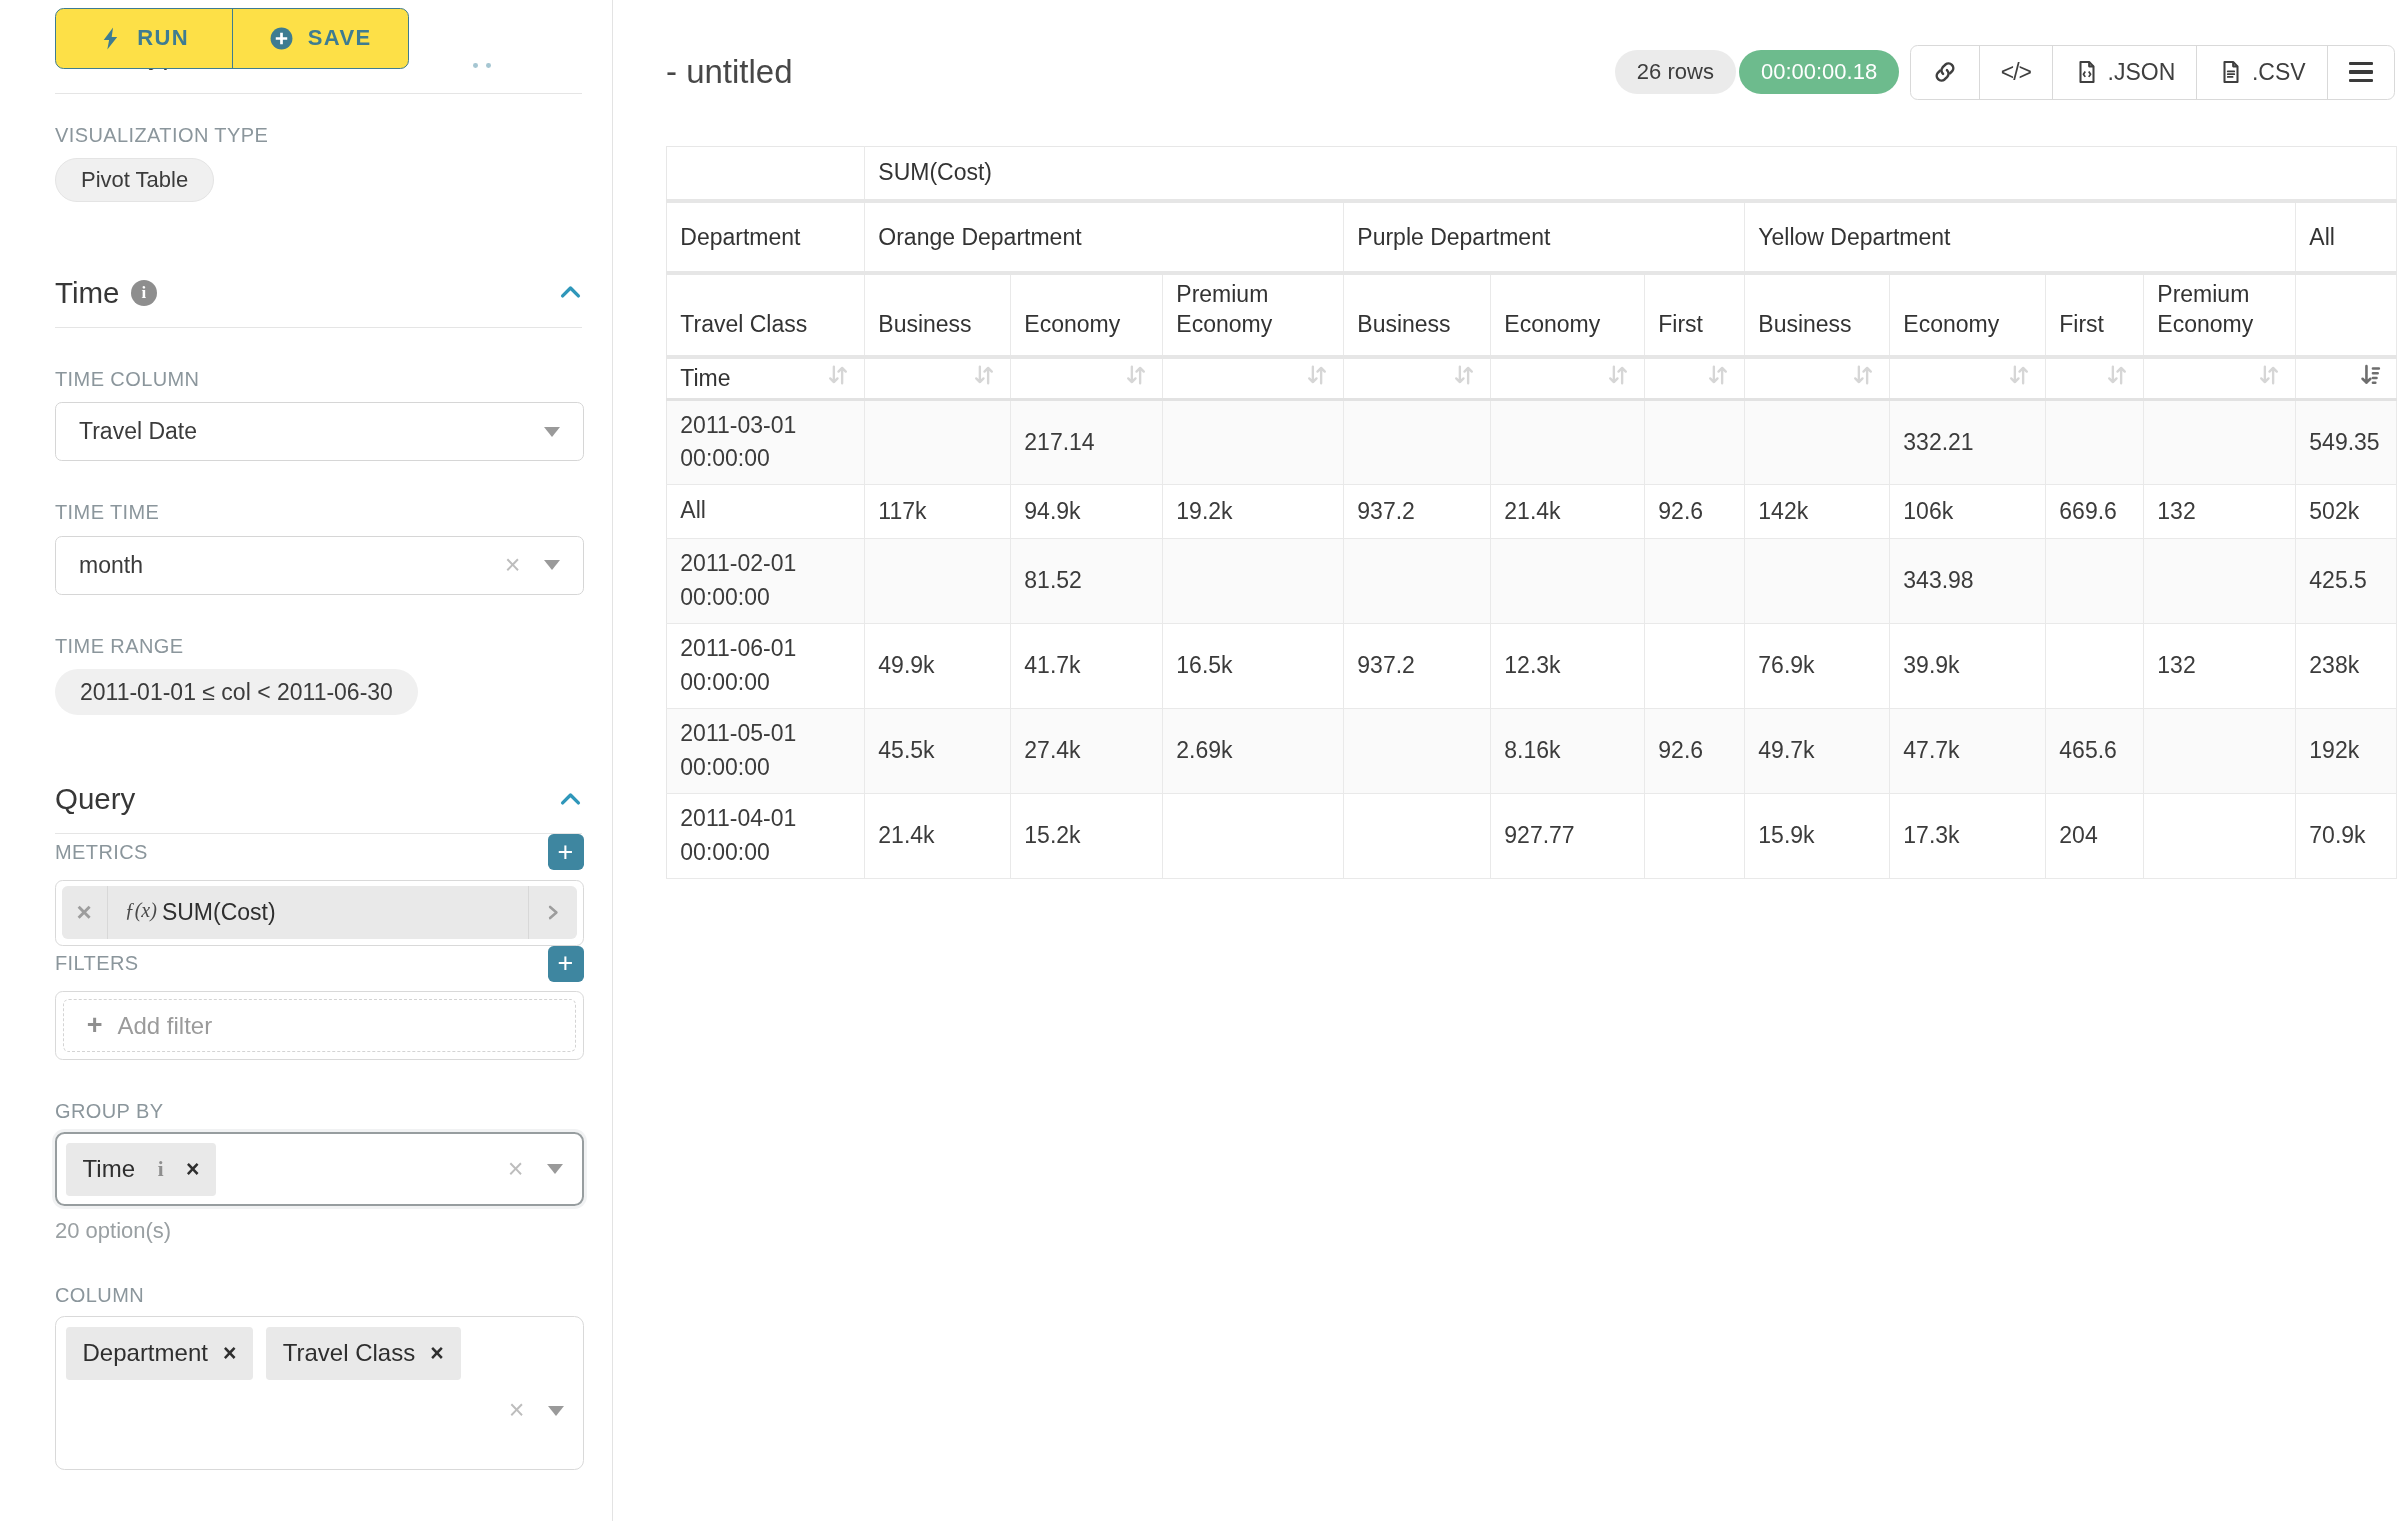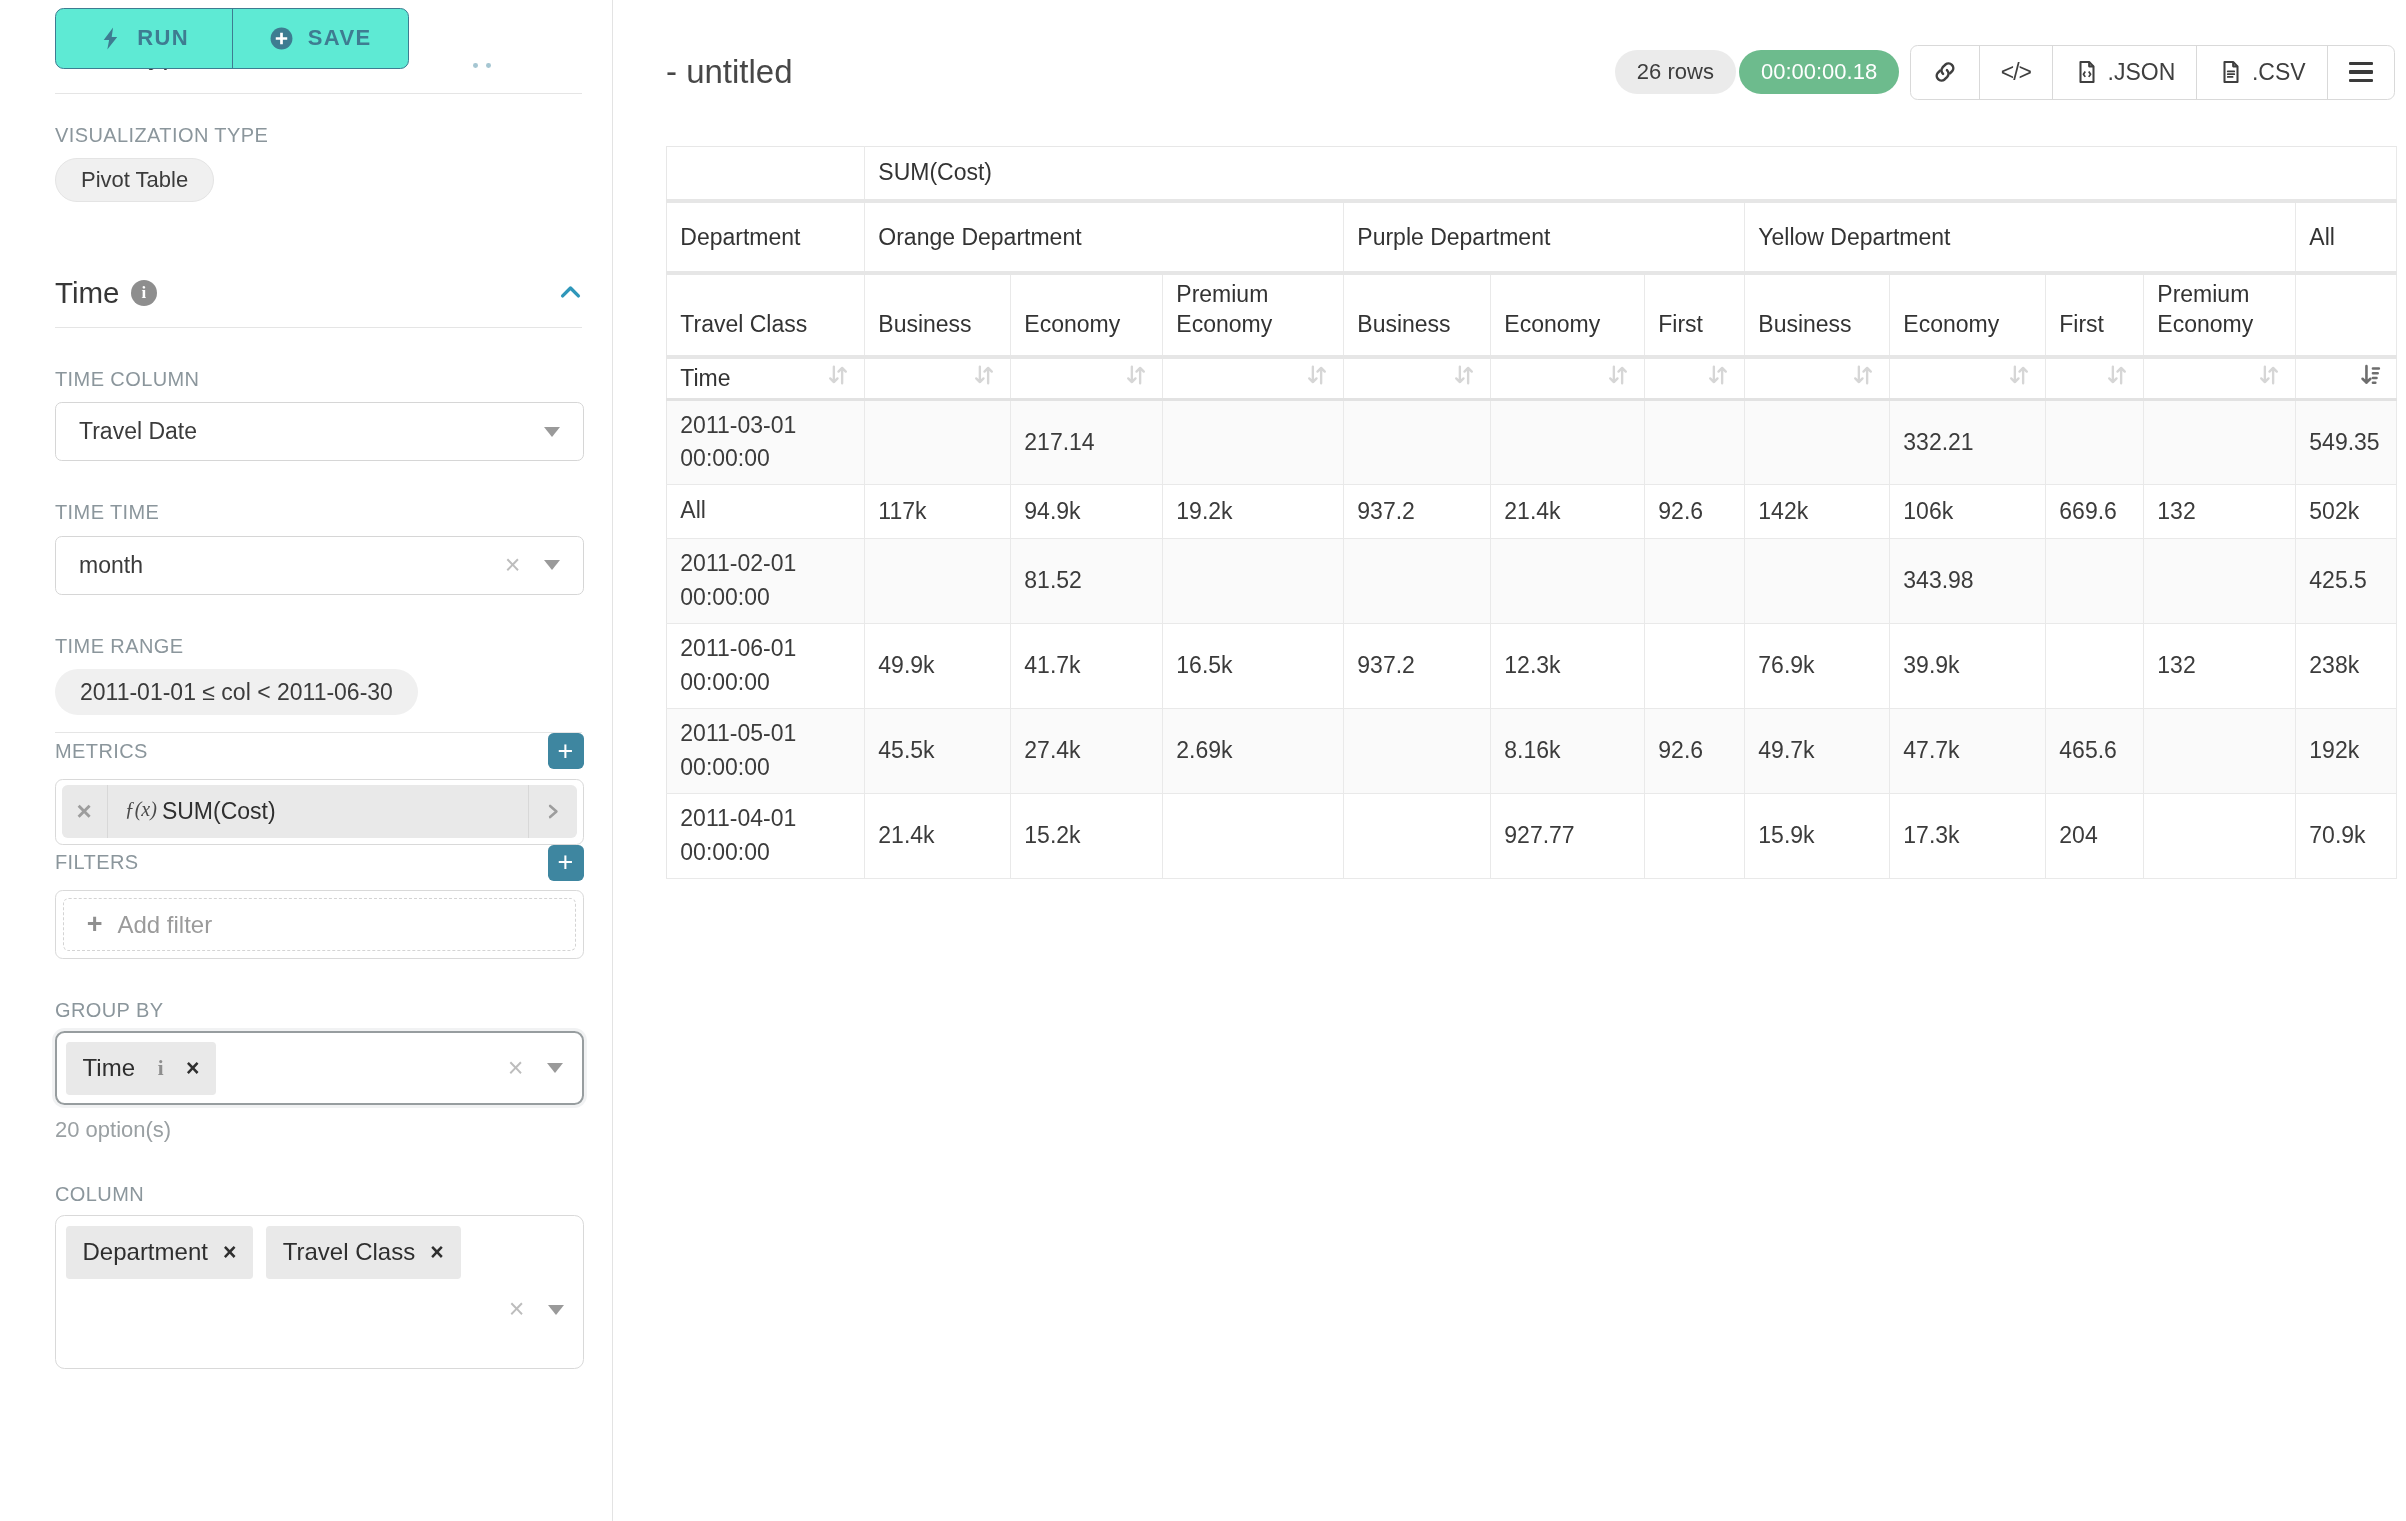--- a/index.html
+++ b/index.html
@@ -5,21 +5,21 @@
   * { box-sizing: border-box; margin: 0; padding: 0; }
   html,body { width: 2406px; height: 1522px; background:#fff; overflow:hidden;
     font-family:"Liberation Sans","DejaVu Sans",sans-serif; color:#3b3b3b; }
 
   
   .sidebar { position:absolute; left:0; top:0; width:613px; height:1522px;
     background:#fff; border-right:1px solid #e3e3e3; }
   .sb-inner { position:relative; padding:0 28.5px 0 55px; height:100%; overflow:hidden; }
 
   .run-save { position:absolute; left:55px; top:7.6px; display:inline-flex; z-index:3;
-    border:1.9px solid #3e7c91; border-radius:8.6px; background:#5eead4; height:61px; overflow:hidden; }
+    border:1.9px solid #3e7c91; border-radius:8.6px; background:#fde047; height:61px; overflow:hidden; }
   .rs-btn { display:flex; align-items:center; justify-content:center; gap:13.3px;
     width:176px; color:#3e7c91; font-size:22px; font-weight:700; letter-spacing:1.4px; cursor:pointer; }
   .rs-btn + .rs-btn { border-left:1.9px solid #3e7c91; }
   .rs-btn svg { width:25px; height:25px; }
 
   .resize-dots { position:absolute; left:473px; top:63px; display:flex; gap:8.6px; }
   .resize-dots span { width:4.8px; height:4.8px; border-radius:50%; background:#a5c6d2; }
 
   .cut-heading { margin-top:49px; height:28.5px; overflow:hidden; }
   .cut-heading div { font-size:28.5px; color:#3f3f3f; margin-top:-11.4px; }
@@ -180,20 +180,28 @@
     <div class="uc-label field-label">TIME TIME</div>
     <div class="select-box">
       <span class="grow">month</span>
       <span class="clear-x">×</span>
       <span class="caret-down"></span>
     </div>
 
     <div class="uc-label field-label">TIME RANGE</div>
     <div><span class="range-pill">2011-01-01 ≤ col &lt; 2011-06-30</span></div>
 
+    <div class="section-head" style="margin-top:67px">
+      <span class="section-title">
+        <span>Query</span>
+      </span>
+      <svg class="chev-up" viewBox="0 0 24 24" fill="none" stroke="#2f97ba" stroke-width="3" stroke-linecap="round" stroke-linejoin="round">
+          <path d="M5 15l7-7 7 7"></path>
+        </svg>
+    </div>
     <div class="divider" style="margin-top:17px"></div>
 
     <div class="label-row">
       <span class="uc-label">METRICS</span>
       <span class="plus-btn">+</span>
     </div>
     <div class="metric-outer">
       <div class="metric-pill">
         <span class="metric-x">×</span>
         <span class="metric-main">

